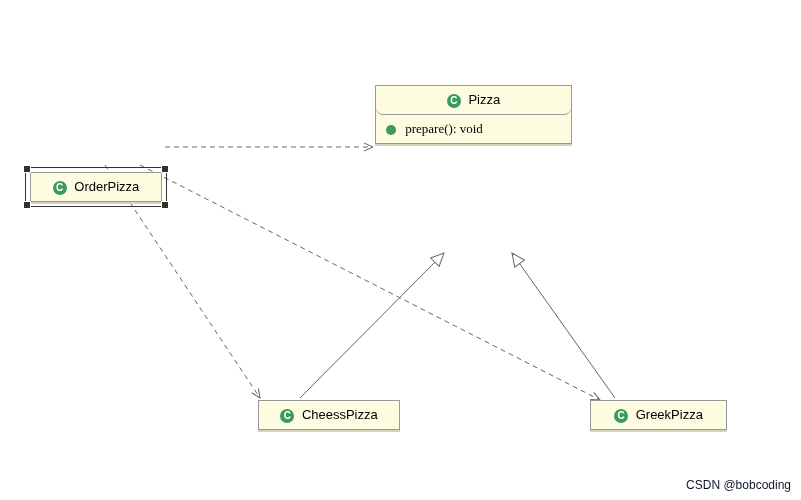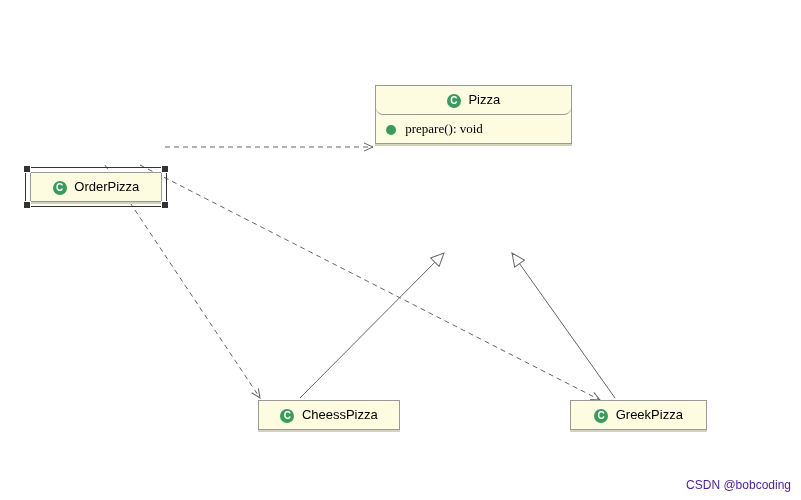--- a/index.html
+++ b/index.html
@@ -75,21 +75,21 @@
   svg.conn {
     position: absolute;
     top: 0;
     left: 0;
     pointer-events: none;
   }
   .watermark {
     position: absolute;
     right: 10px;
     bottom: 8px;
-    color: #4c1d95;
+    color: #0f172a;
     font-size: 12px;
   }
 </style>
 </head>
 <body>
 
 <svg class="conn" width="801" height="500">
   <defs>
     <marker id="arrow-open" markerWidth="12" markerHeight="12" refX="10" refY="5" orient="auto">
       <path d="M1,1 L10,5 L1,9" fill="none" stroke="#666" stroke-width="1"></path>
@@ -135,20 +135,20 @@
   </div>
 </div>
 
 <div class="uml-class" style="left:210px; top:400px; width:140px;margin-left:48px;">
   <div class="uml-header no-border">
     <span class="c-icon">C</span>
     <span>CheessPizza</span>
   </div>
 </div>
 
-<div class="uml-class" style="left:570px; top:400px; width:135px;">
+<div class="uml-class" style="left:590px; top:400px; width:135px;">
   <div class="uml-header no-border">
     <span class="c-icon">C</span>
     <span>GreekPizza</span>
   </div>
 </div>
 
 <div class="watermark">CSDN @bobcoding</div>
 
 </body></html>

